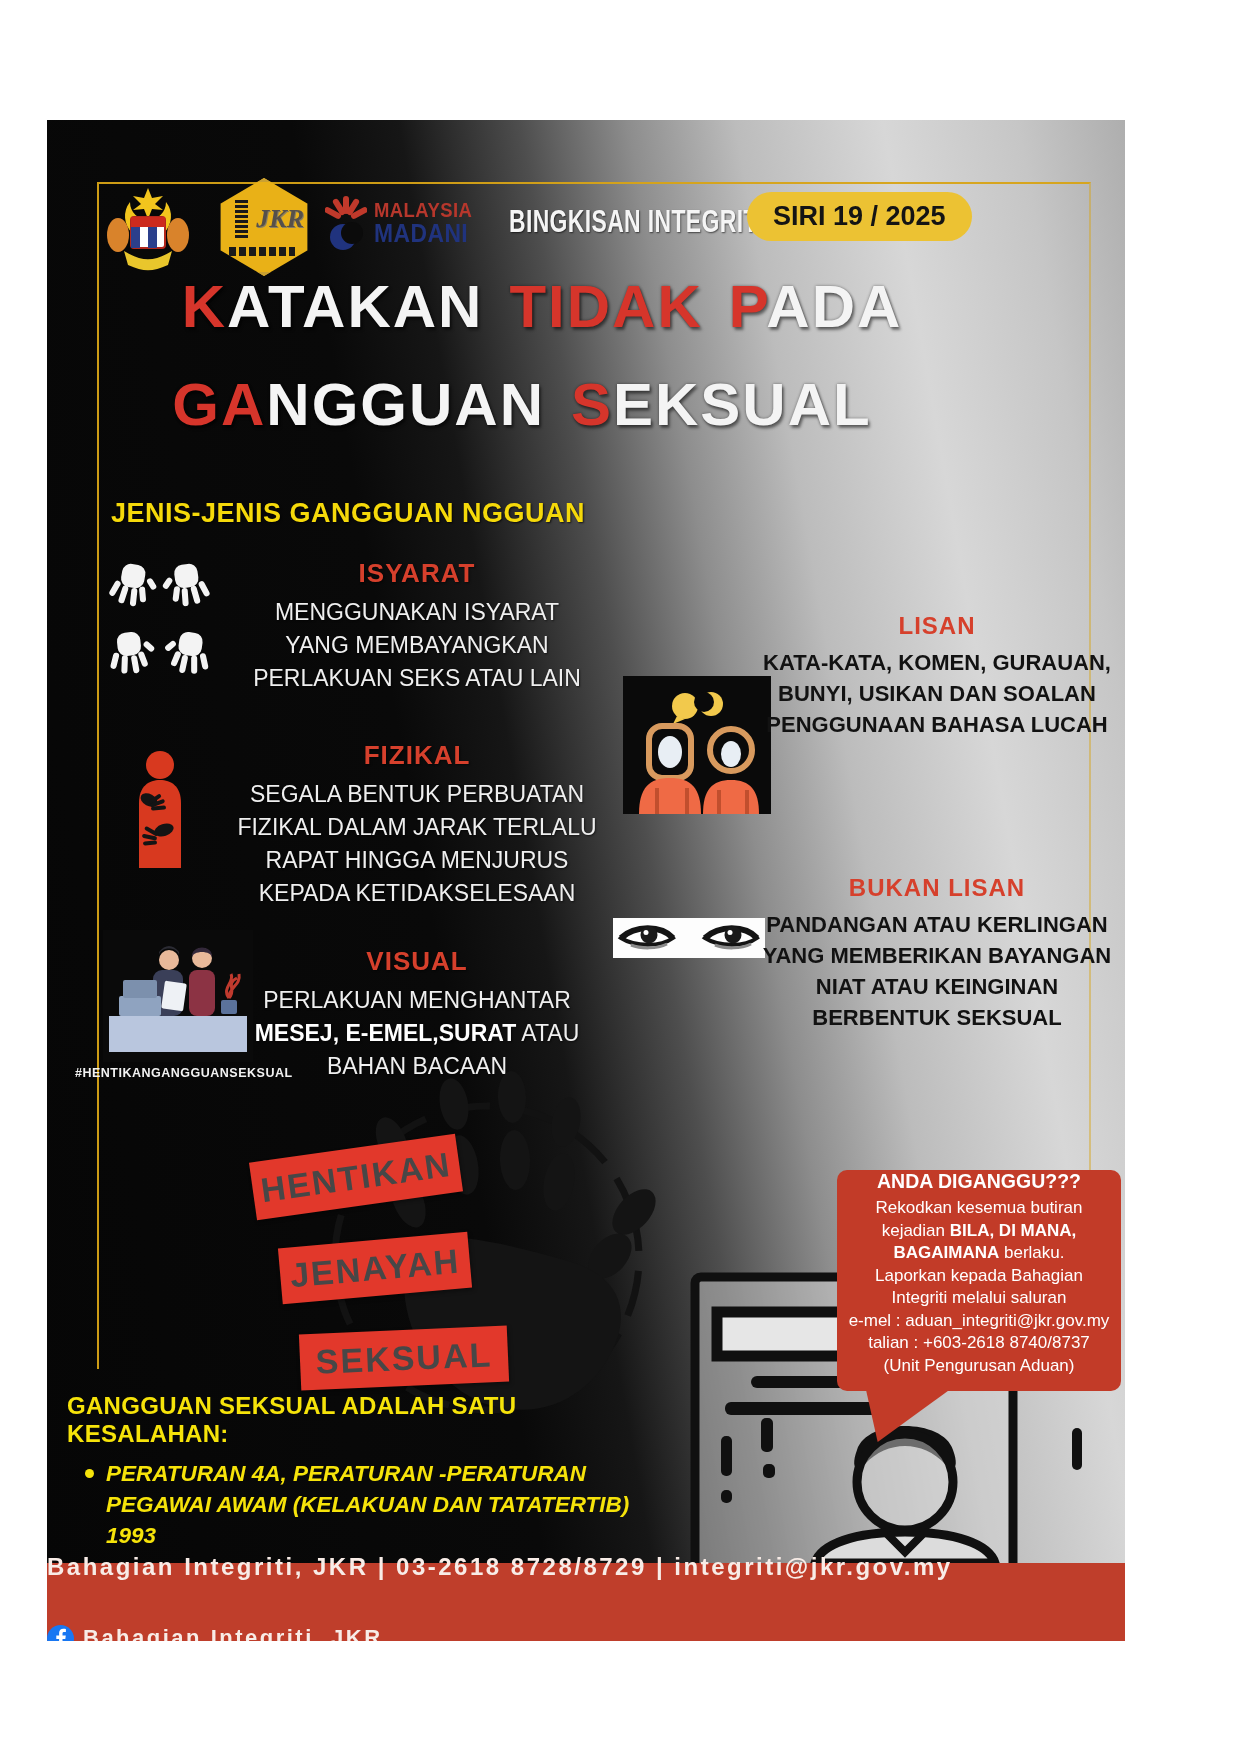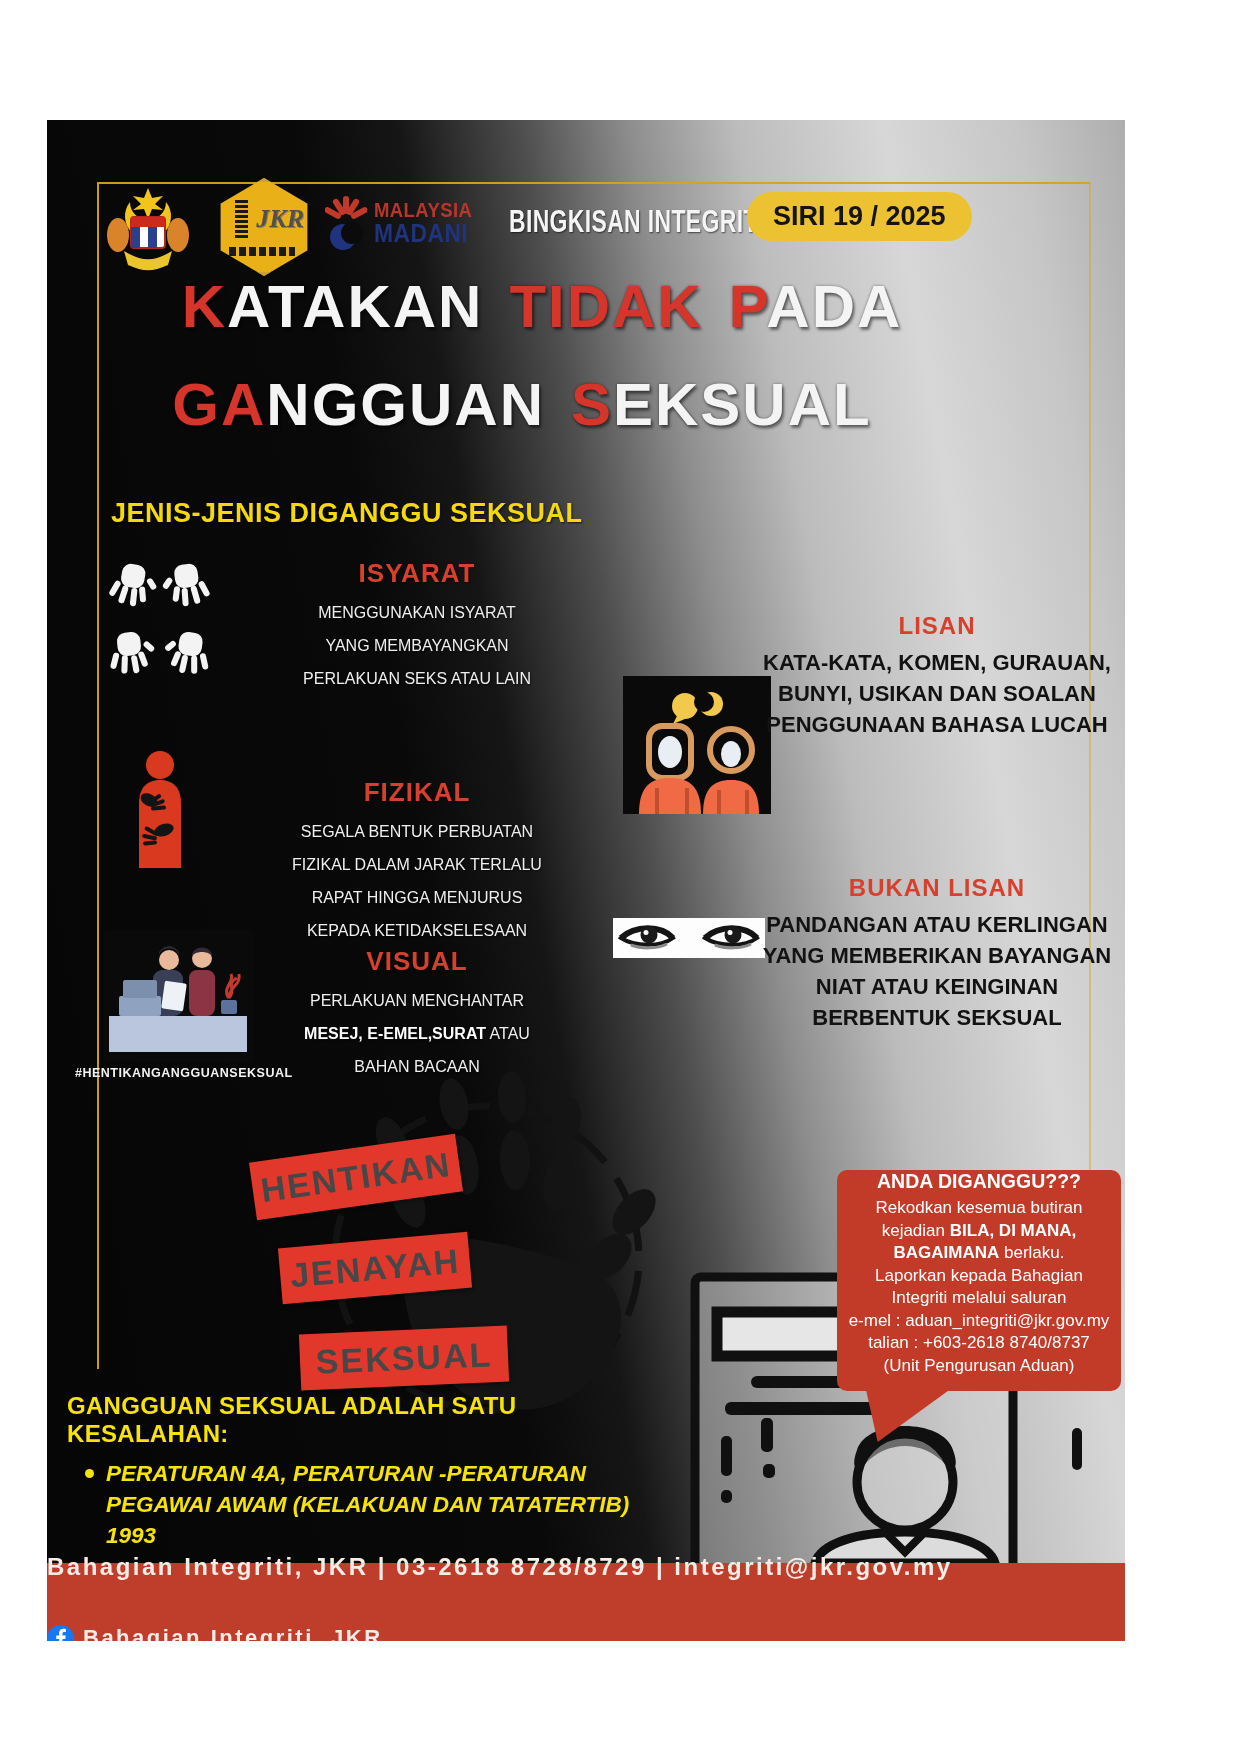--- a/index.html
+++ b/index.html
@@ -44,24 +44,24 @@
   .t1{top:152px;padding-left:20px;} .t2{top:250px;}
   .tr{color:#d6352b;} .tw{color:#f4f4f4;} .sp{margin-left:26px;}
 
   .jenis{left:64px;top:378px;color:#f5d90a;font-size:27px;font-weight:900;
     letter-spacing:.5px;text-shadow:1px 1px 2px rgba(0,0,0,.7);}
 
   
   .sec-text{width:440px;text-align:center;}
   .sec-title{color:#d6402c;font-weight:900;font-size:26px;letter-spacing:1px;
     margin-bottom:7px;text-shadow:1px 1px 2px rgba(0,0,0,.5);}
-  .sec-line{color:#efefef;font-size:16px;font-weight:500;line-height:33px;
+  .sec-line{color:#efefef;font-size:23px;font-weight:500;line-height:33px;
     text-shadow:1px 1px 2px rgba(0,0,0,.55);}
   .isy-text{left:150px;top:438px;}
-  .fiz-text{left:150px;top:620px;margin-top:37px;}
+  .fiz-text{left:150px;top:620px;}
   .vis-text{left:150px;top:826px;}
   .vis-bold{font-weight:900;color:#ffffff;}
 
   .hands{left:58px;top:440px;width:116px;height:140px;display:grid;
     grid-template-columns:55px 55px;grid-auto-rows:66px;gap:2px;}
   .hands svg{width:52px;height:62px;}
   .mirror{transform:scaleX(-1);}
   .fiz-icon{left:62px;top:628px;width:102px;height:120px;}
   .vis-illus{left:56px;top:810px;width:150px;height:132px;background:#0a0a0a;}
   .hashtag{left:28px;top:946px;width:200px;text-align:center;color:#f2f2f2;
@@ -155,21 +155,21 @@
   <div class="abs bingkisan">BINGKISAN INTEGRITI</div>
   <div class="abs siri-pill">SIRI 19 / 2025</div>
 
   <div class="abs title-line t1">
     <span class="tr">K</span><span class="tw">ATAKAN</span><span class="tr sp">TIDAK</span><span class="tr sp">P</span><span class="tw">ADA</span>
   </div>
   <div class="abs title-line t2">
     <span class="tr">GA</span><span class="tw">NGGUAN</span><span class="tr sp">S</span><span class="tw">EKSUAL</span>
   </div>
 
-  <div class="abs jenis">JENIS-JENIS DIGANGGU SEKSUAL</div>
+  <div class="abs jenis">JENIS-JENIS GANGGUAN NGGUAN</div>
 
   <div class="abs hands">
     <svg viewBox="0 0 60 70" style="transform:rotate(10deg)">
         <g fill="#f3f3f3">
       <rect x="16" y="4" width="27" height="27" rx="10"></rect>
       <rect x="11" y="26" width="7" height="19" rx="3.5" transform="rotate(20 14 26)"></rect>
       <rect x="20" y="30" width="7" height="21" rx="3.5" transform="rotate(8 23 30)"></rect>
       <rect x="30" y="31" width="7" height="21" rx="3.5" transform="rotate(-4 33 31)"></rect>
       <rect x="38" y="28" width="7" height="18" rx="3.5" transform="rotate(-15 41 28)"></rect>
       <rect x="44" y="18" width="7" height="14" rx="3.5" transform="rotate(-42 47 18)"></rect>

